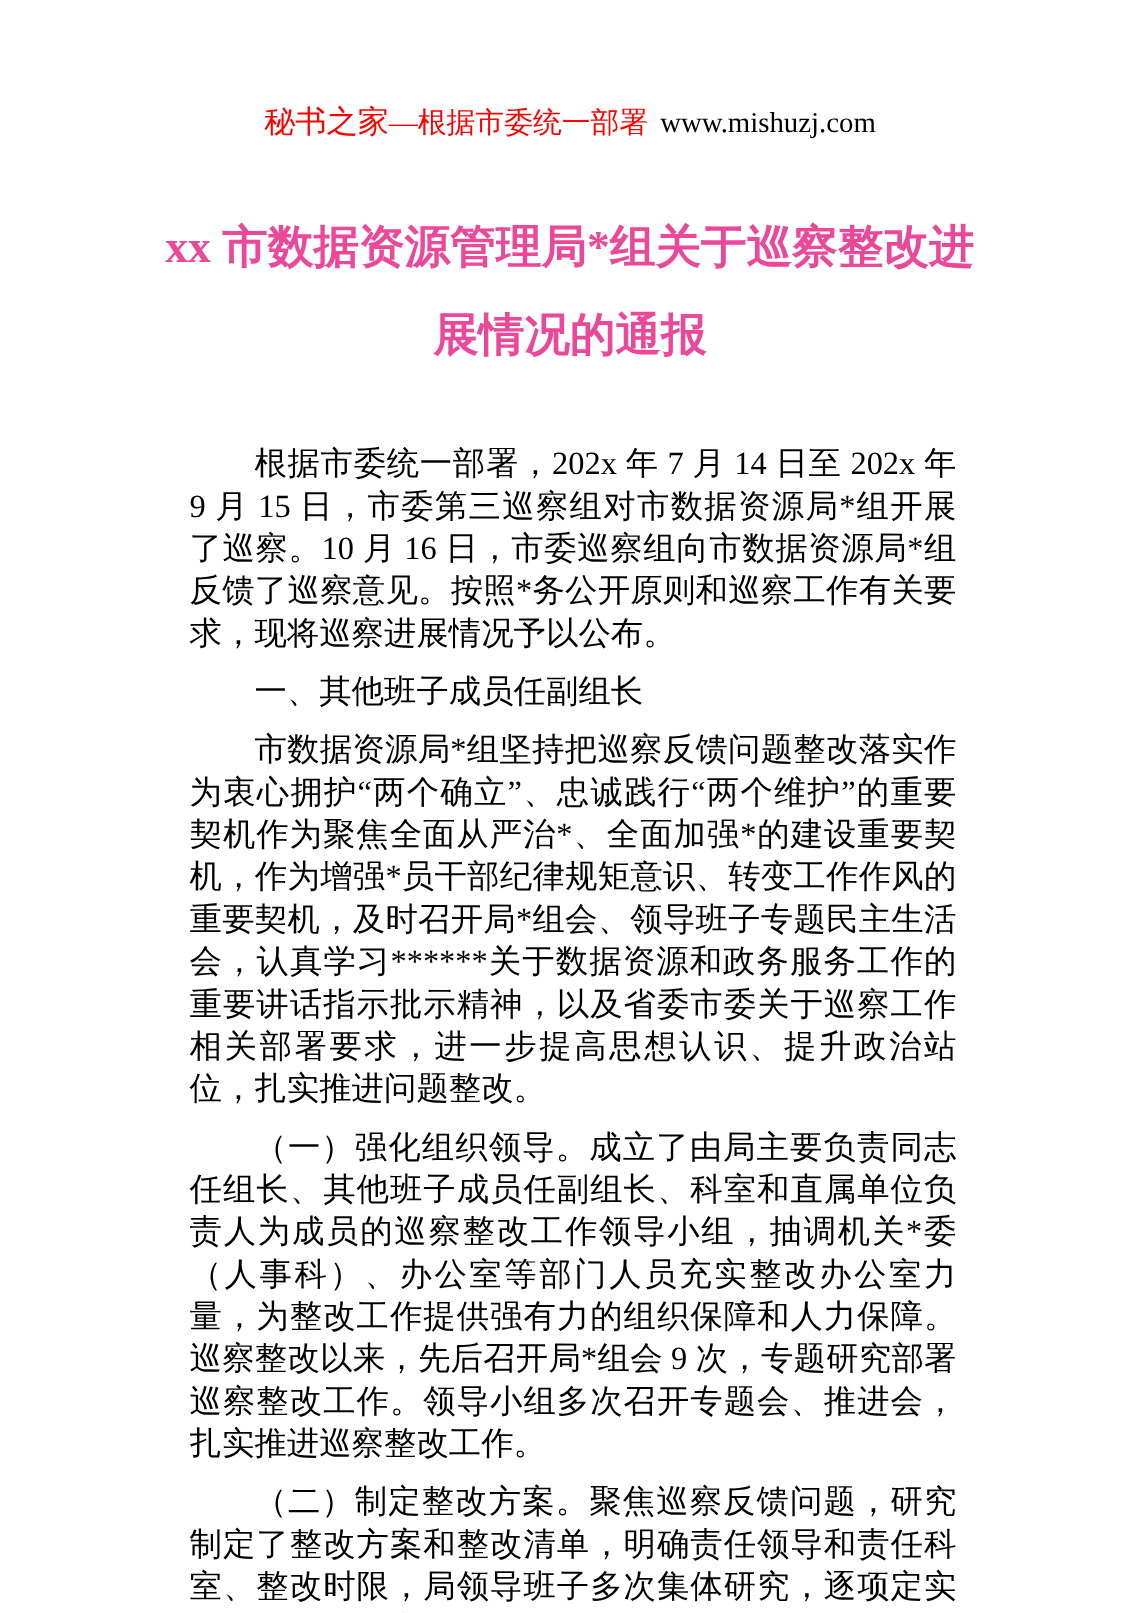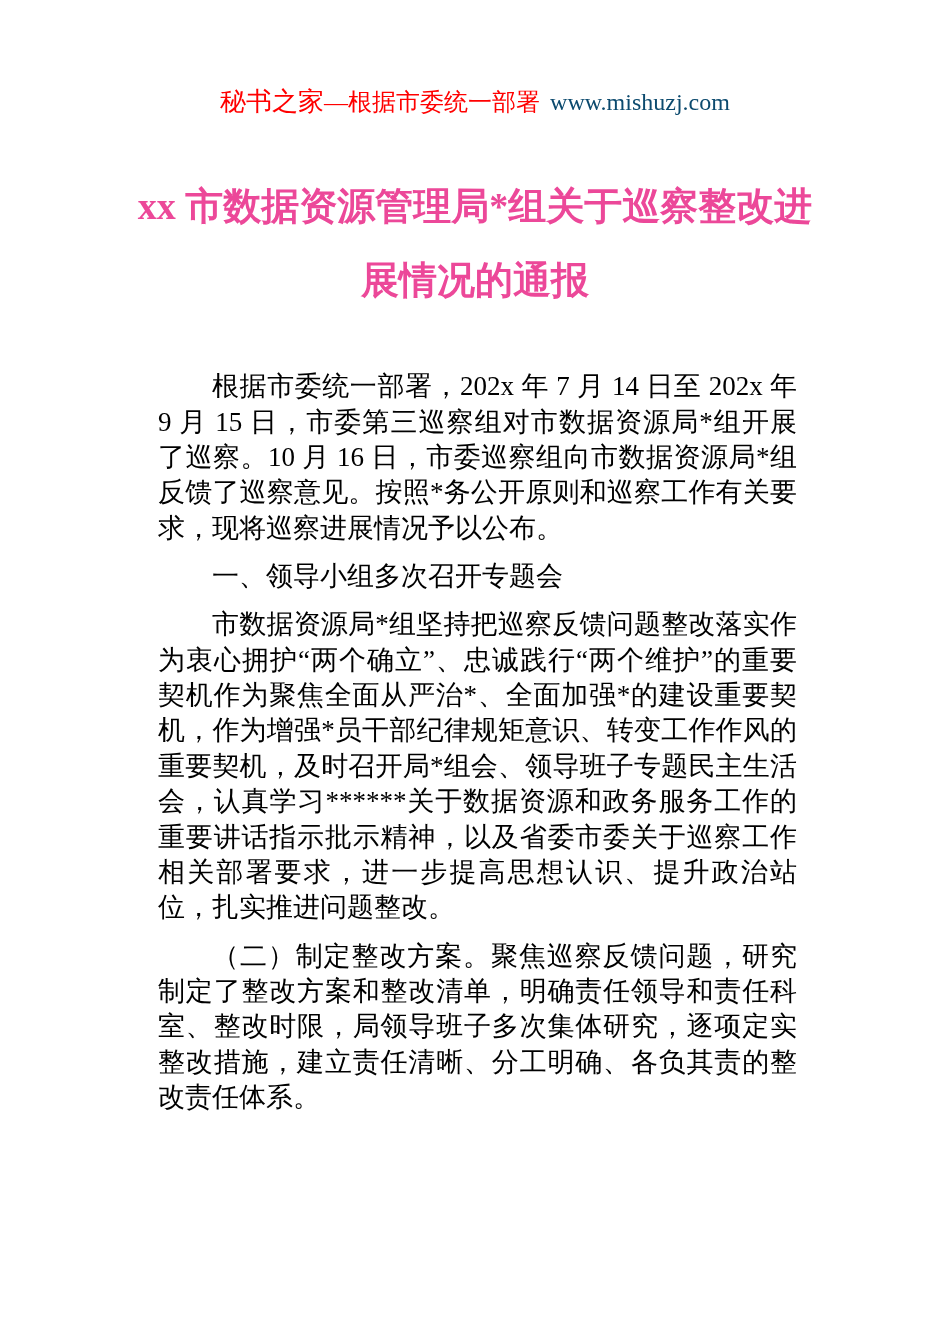--- a/index.html
+++ b/index.html
@@ -27,21 +27,21 @@
     font-size: 26px;
   }
   .site-header .site-sep,
   .site-header .site-tagline {
     font-size: 24px;
   }
   .site-header .site-url {
     font-size: 24px;
     margin-left: 10px;
     text-decoration: none;
-    color: #0c4a6e;
+    color: #000000;
     cursor: pointer;
   }
 
   .doc-title {
     width: 700px;
     margin: 50px auto 0;
     text-align: center;
     font-size: 38px;
     font-weight: bold;
     line-height: 1.95;
@@ -69,18 +69,19 @@
 <div class="page">
 
   <div class="site-header">
     <span class="site-name">秘书之家</span><span class="site-sep">—</span><span class="site-tagline">根据市委统一部署</span><span class="site-url">www.mishuzj.com</span>
   </div>
 
   <h1 class="doc-title">xx 市数据资源管理局*组关于巡察整改进展情况的通报</h1>
 
   <div class="doc-body">
     <p>根据市委统一部署，202x 年 7 月 14 日至 202x 年 9 月 15 日，市委第三巡察组对市数据资源局*组开展了巡察。10 月 16 日，市委巡察组向市数据资源局*组反馈了巡察意见。按照*务公开原则和巡察工作有关要求，现将巡察进展情况予以公布。</p>
-    <p>一、领导小组多次召开专题会</p>
+    <p>一、其他班子成员任副组长</p>
     <p>市数据资源局*组坚持把巡察反馈问题整改落实作为衷心拥护“两个确立”、忠诚践行“两个维护”的重要契机作为聚焦全面从严治*、全面加强*的建设重要契机，作为增强*员干部纪律规矩意识、转变工作作风的重要契机，及时召开局*组会、领导班子专题民主生活会，认真学习******关于数据资源和政务服务工作的重要讲话指示批示精神，以及省委市委关于巡察工作相关部署要求，进一步提高思想认识、提升政治站位，扎实推进问题整改。</p>
+    <p>（一）强化组织领导。成立了由局主要负责同志任组长、其他班子成员任副组长、科室和直属单位负责人为成员的巡察整改工作领导小组，抽调机关*委（人事科）、办公室等部门人员充实整改办公室力量，为整改工作提供强有力的组织保障和人力保障。巡察整改以来，先后召开局*组会 9 次，专题研究部署巡察整改工作。领导小组多次召开专题会、推进会，扎实推进巡察整改工作。</p>
     <p>（二）制定整改方案。聚焦巡察反馈问题，研究制定了整改方案和整改清单，明确责任领导和责任科室、整改时限，局领导班子多次集体研究，逐项定实整改措施，建立责任清晰、分工明确、各负其责的整改责任体系。</p>
   </div>
 
 </div>
 
 </body></html>

